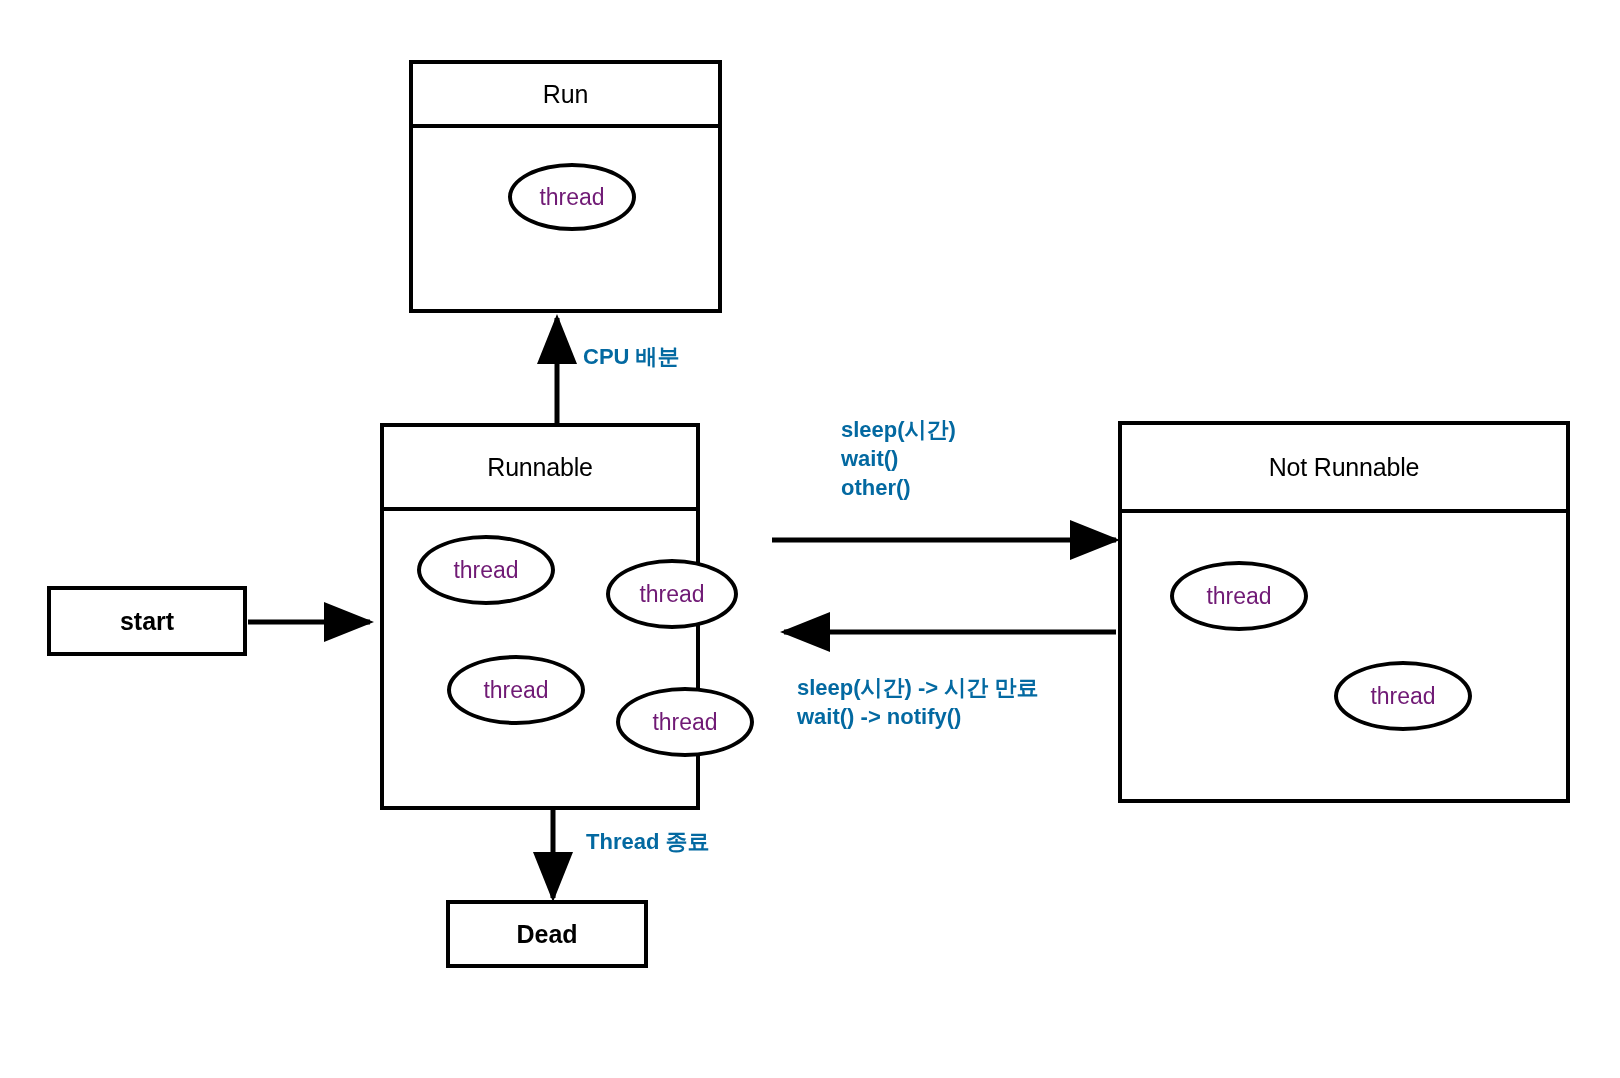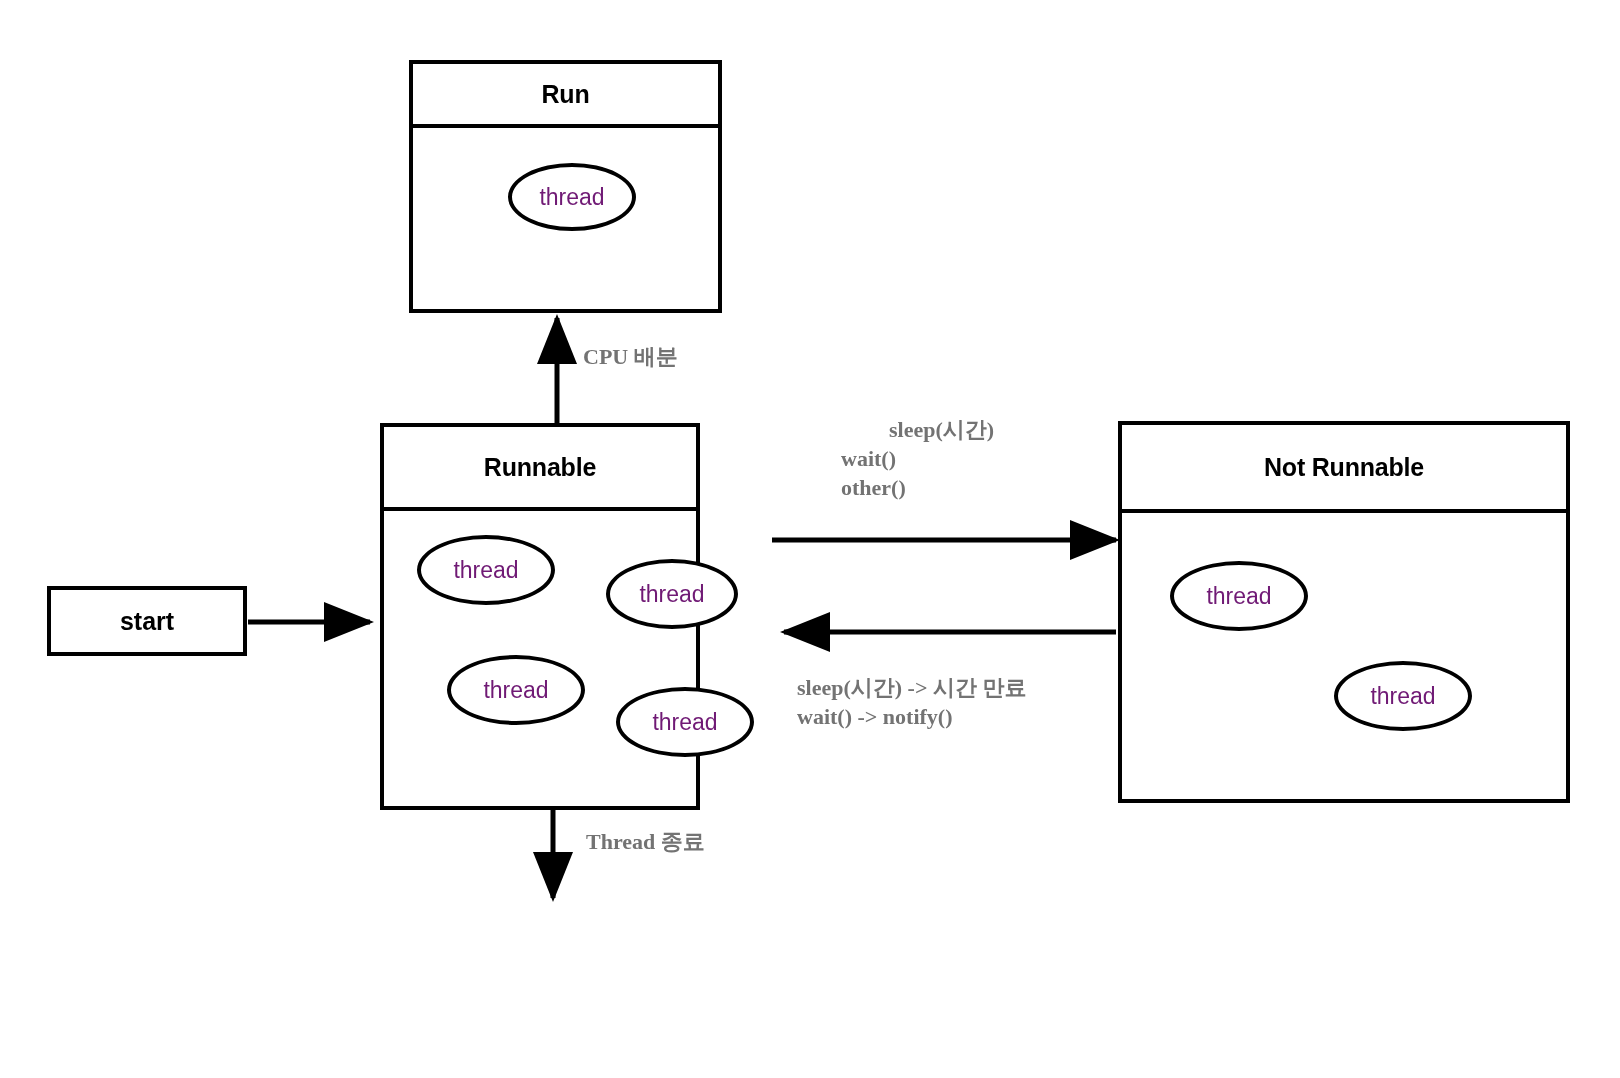--- a/index.html
+++ b/index.html
@@ -41,21 +41,21 @@
     right: 0;
     top: 0;
     box-sizing: border-box;
     border-bottom: 4px solid #000000;
     display: flex;
     align-items: center;
     justify-content: center;
   }
   .state-title {
     font-size: 25px;
-    font-weight: bold;
+    font-weight: normal;
     letter-spacing: -0.2px;
     line-height: 1;
   }
   .state-body {
     position: absolute;
     left: 0;
     right: 0;
     bottom: 0;
   }
 
@@ -93,22 +93,21 @@
     color: #701a75;
   }
 
   
   .edge-label {
     position: absolute;
     font-size: 22px;
     font-weight: bold;
     line-height: 1.32;
     white-space: pre;
-    color: #737373;
-    font-family: Liberation Serif, serif;
+    color: #0369a1;
   }
 </style>
 </head>
 <body>
 
 <div id="canvas">
 
   <svg id="arrow-layer" viewBox="0 0 1620 1078" width="1620" height="1078" xmlns="http://www.w3.org/2000/svg">
     <defs>
       <marker id="arrowhead" markerWidth="10" markerHeight="8" refX="9.2" refY="4" orient="auto" markerUnits="strokeWidth">
@@ -169,25 +168,28 @@
       <div class="thread-oval" style="left:212px; top:148px; width:138px; height:70px;">
         <span class="thread-oval-label">thread</span>
       </div>
     </div>
   </div>
 
   <div class="plain-box" style="left:47px; top:586px; width:200px; height:70px;">
     <span class="plain-box-label">start</span>
   </div>
 
+  <div class="plain-box" style="left:446px; top:900px; width:202px; height:68px;">
+    <span class="plain-box-label">Dead</span>
+  </div>
 
   <div class="edge-label" style="left:583px; top:342px;">CPU 배분</div>
 
   <div style="position:absolute; left:841px; top:415px;">
-    <div class="edge-label" style="position:static;margin-left:48px;">sleep(시간)</div>
+    <div class="edge-label" style="position:static;">sleep(시간)</div>
     <div class="edge-label" style="position:static;">wait()</div>
     <div class="edge-label" style="position:static;">other()</div>
   </div>
 
   <div style="position:absolute; left:781px; top:673px;margin-left:16px;">
     <div class="edge-label" style="position:static;">sleep(시간) -&gt; 시간 만료</div>
     <div class="edge-label" style="position:static;">wait() -&gt; notify()</div>
   </div>
 
   <div class="edge-label" style="left:586px; top:827px;">Thread 종료</div>

